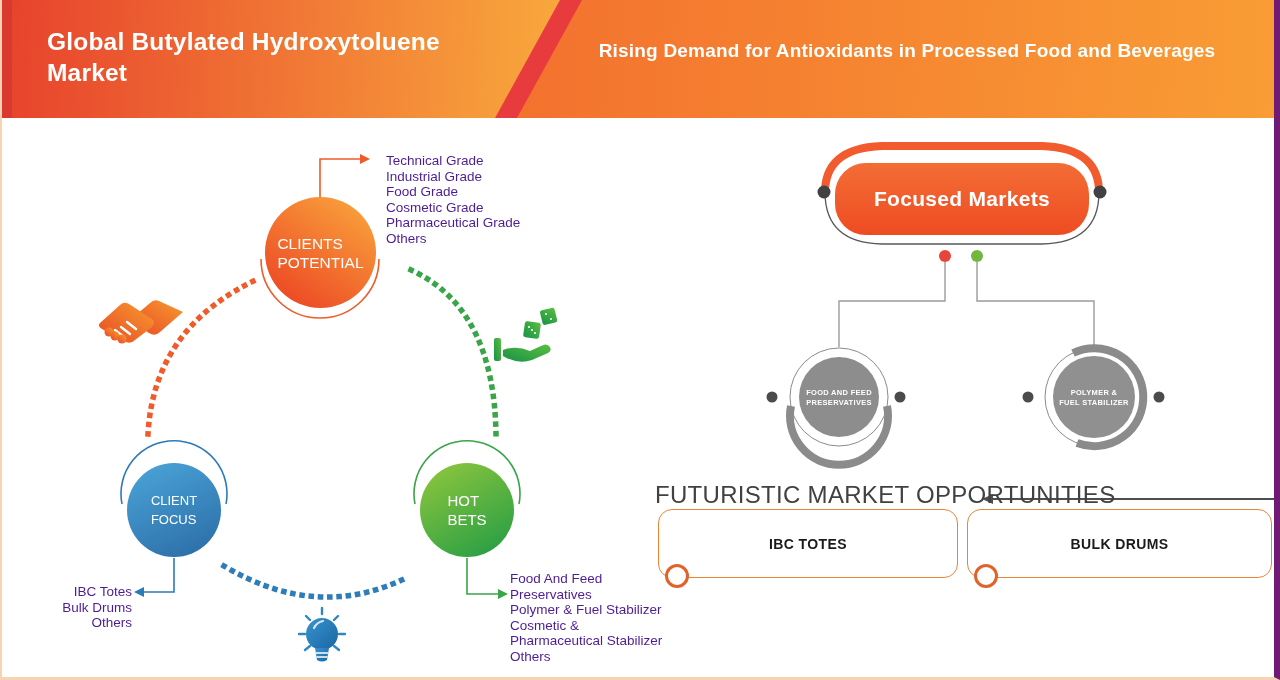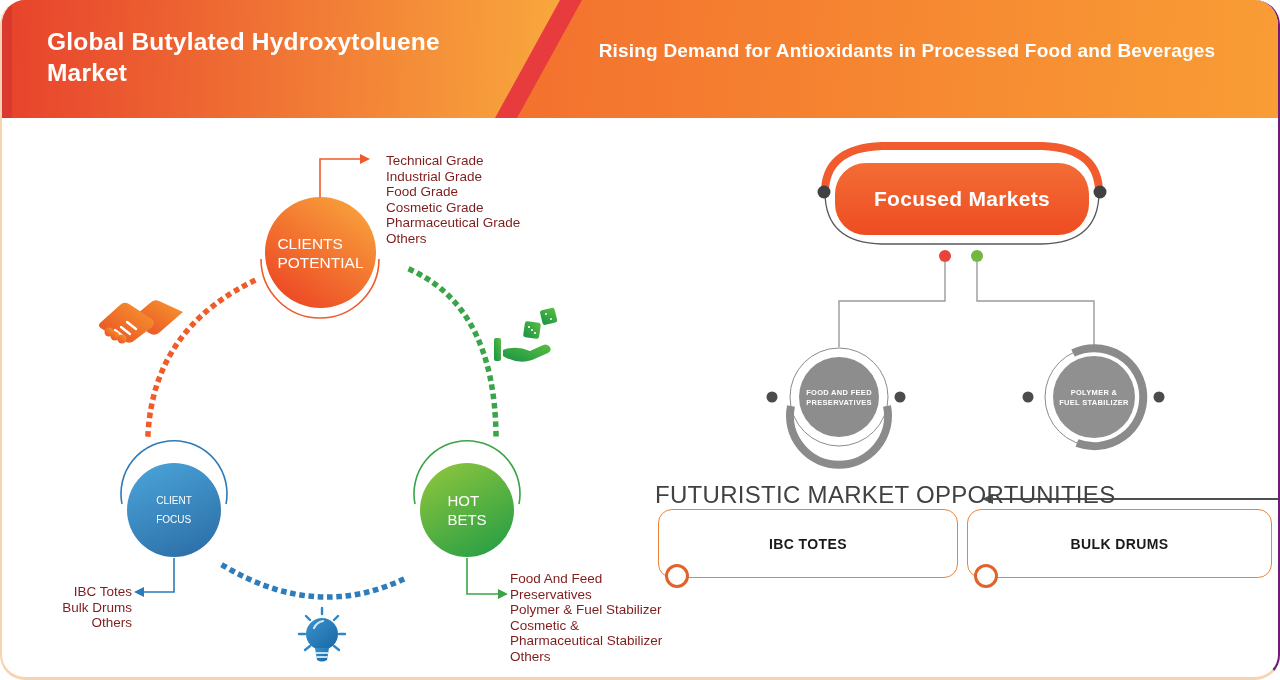--- a/index.html
+++ b/index.html
@@ -1,44 +1,44 @@
 <!DOCTYPE html>
 <html><head>
 <meta charset="utf-8">
 <style>
   html,body{margin:0;padding:0;}
   body{font-family:"Liberation Sans",sans-serif;background:#fff;}
   .page{position:relative;width:1280px;height:680px;overflow:hidden;background:#fff;
-        border-left:2px solid #f8d3b0;border-right:2px solid #701a75;border-bottom:3px solid #f8d3b0;
-        box-sizing:border-box;border-radius:25px;}
+        border-left:2px solid #f8d3b0;border-right:6px solid #701a75;border-bottom:3px solid #f8d3b0;
+        box-sizing:border-box;}
   
   .banner{position:absolute;top:0;left:0;width:1280px;height:118px;
           background:linear-gradient(93deg,#ef5429,#f99d35);}
   .banner-slash{position:absolute;top:0;left:0;width:1280px;height:118px;
           background:#e73b3e;clip-path:polygon(558px 0,580px 0,515px 118px,493px 118px);}
   .banner-left{position:absolute;top:0;left:0;width:562px;height:118px;
           background:linear-gradient(92deg,#e7422c,#f9a93d);
           clip-path:polygon(0 0,100% 0,calc(100% - 66px) 100%,0 100%);}
   .banner-edge{position:absolute;top:0;left:0;width:10px;height:118px;background:#d9392e;}
   .banner-title{position:absolute;left:45px;top:26px;width:460px;color:#fff;
           font-size:24.5px;font-weight:bold;line-height:31px;letter-spacing:.2px;}
   .banner-subtitle{position:absolute;left:575px;top:40px;width:660px;text-align:center;
           color:#fff;font-size:19px;font-weight:700;letter-spacing:.2px;}
   svg.layer{position:absolute;left:0;top:0;width:1280px;height:680px;pointer-events:none;}
   
   .node{position:absolute;border-radius:50%;display:flex;align-items:center;justify-content:center;
         color:#fff;text-align:left;white-space:pre-line;font-weight:400;}
   .node-orange{left:263px;top:197px;width:111px;height:111px;font-size:15.5px;line-height:19px;
         background:linear-gradient(215deg,#f9a53c 5%,#ec4223 95%);}
-  .node-blue{left:125px;top:463px;width:94px;height:94px;font-size:10px;line-height:19px;
+  .node-blue{left:125px;top:463px;width:94px;height:94px;font-size:13px;line-height:19px;
         background:linear-gradient(155deg,#4ba6da,#2a6aa4);}
   .node-green{left:418px;top:463px;width:94px;height:94px;font-size:15px;line-height:19px;
         background:linear-gradient(150deg,#93c83d,#1f9b45);}
   
-  .list{position:absolute;color:#7f1d1d;font-size:13.5px;}
+  .list{position:absolute;color:#4c1d95;font-size:13.5px;}
   .list div{line-height:15.6px;white-space:pre-line;}
   .list-grades{left:384px;top:153px;width:190px;}
   .list-focus{left:18px;top:584px;width:112px;text-align:right;}
   .list-bets{left:508px;top:571px;width:185px;}
   
   .pill{position:absolute;left:833px;top:163px;width:254px;height:72px;border-radius:31px;
         background:linear-gradient(180deg,#f36d35,#ee4c22);display:flex;align-items:center;
         justify-content:center;color:#fff;font-size:21px;font-weight:bold;letter-spacing:.3px;}
   
   .branch-label{position:absolute;width:92px;color:#fff;font-size:7.5px;font-weight:bold;

